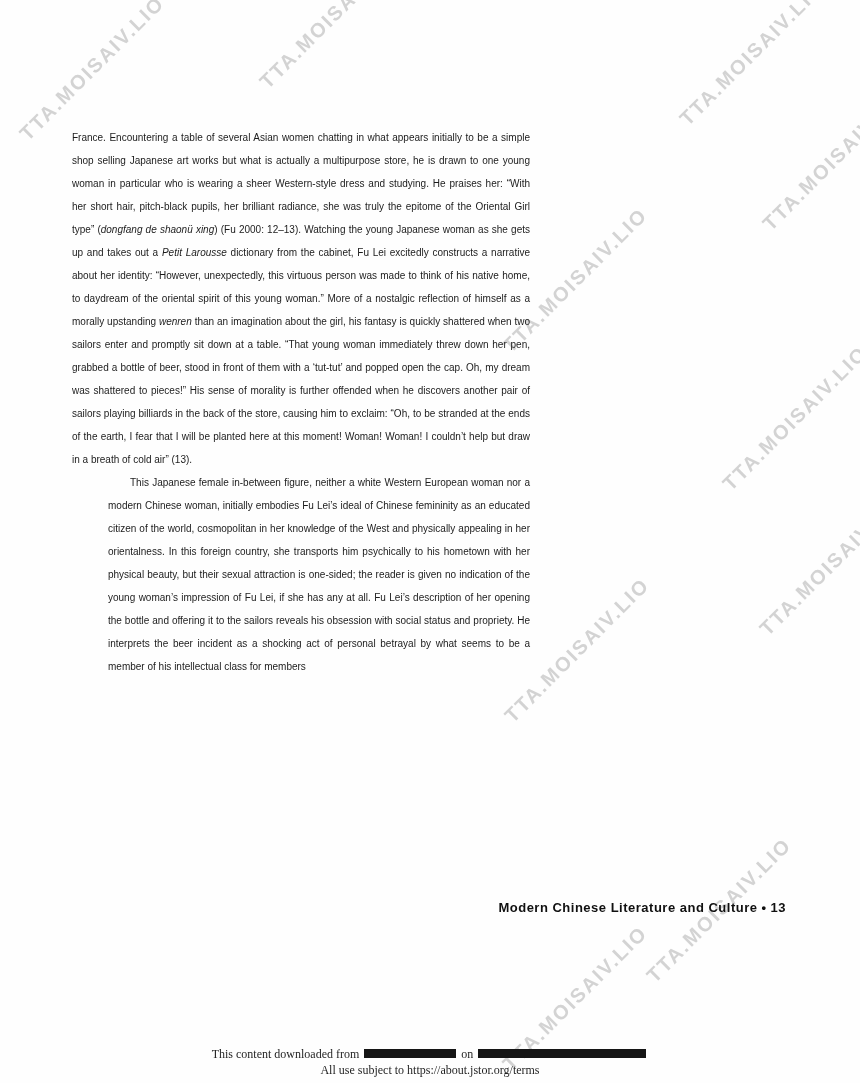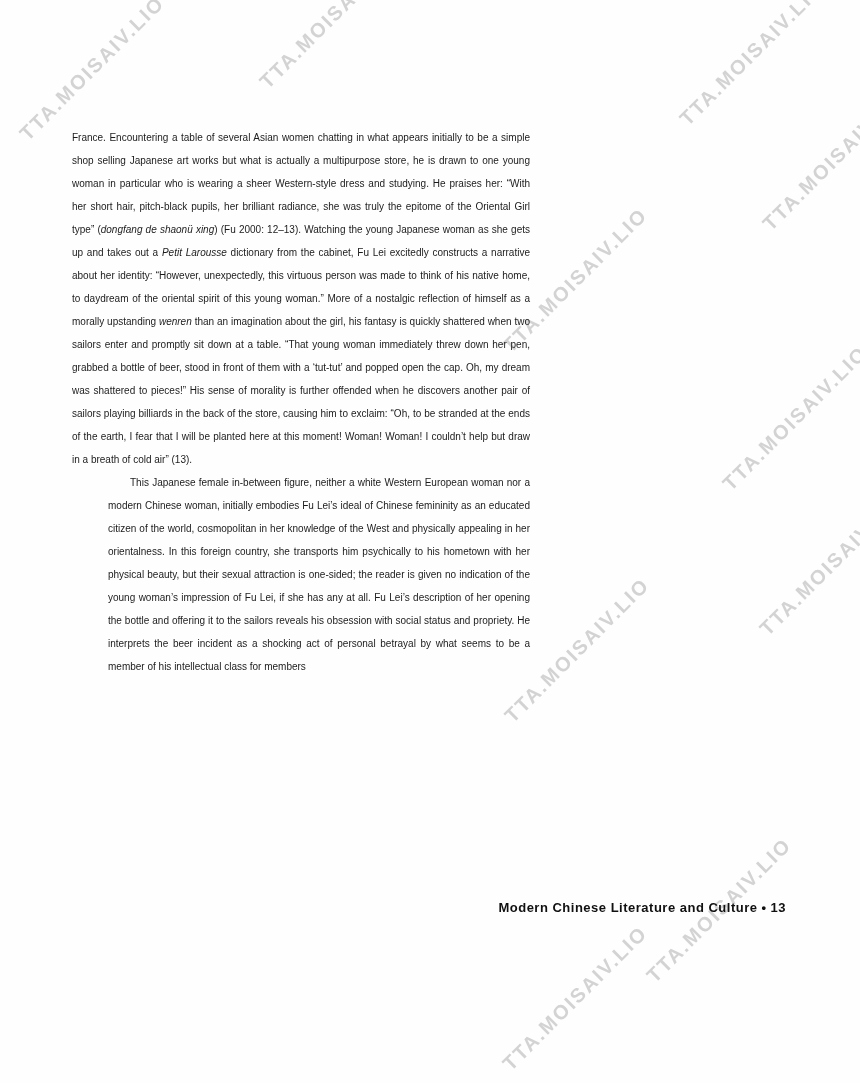--- a/index.html
+++ b/index.html
@@ -106,14 +106,23 @@
 
   <main class="body-text">
       <p><span>France. Encountering a table of several Asian women chatting in what appears initially to be a simple shop selling Japanese art works but what is actually a multipurpose store, he is drawn to one young woman in particular who is wearing a sheer Western-style dress and studying. He praises her: “With her short hair, pitch-black pupils, her brilliant radiance, she was truly the epitome of the Oriental Girl type” (</span><em>dongfang de shaonü xing</em><span>) (Fu 2000: 12–13). Watching the young Japanese woman as she gets up and takes out a </span><em>Petit Larousse</em><span> dictionary from the cabinet, Fu Lei excitedly constructs a narrative about her identity: “However, unexpectedly, this virtuous person was made to think of his native home, to daydream of the oriental spirit of this young woman.” More of a nostalgic reflection of himself as a morally upstanding </span><em>wenren</em><span> than an imagination about the girl, his fantasy is quickly shattered when two sailors enter and promptly sit down at a table. “That young woman immediately threw down her pen, grabbed a bottle of beer, stood in front of them with a ‘tut-tut’ and popped open the cap. Oh, my dream was shattered to pieces!” His sense of morality is further offended when he discovers another pair of sailors playing billiards in the back of the store, causing him to exclaim: “Oh, to be stranded at the ends of the earth, I fear that I will be planted here at this moment! Woman! Woman! I couldn’t help but draw in a breath of cold air” (13).</span></p>
       <p class="indent"><span>This Japanese female in-between figure, neither a white Western European woman nor a modern Chinese woman, initially embodies Fu Lei’s ideal of Chinese femininity as an educated citizen of the world, cosmopolitan in her knowledge of the West and physically appealing in her orientalness. In this foreign country, she transports him psychically to his hometown with her physical beauty, but their sexual attraction is one-sided; the reader is given no indication of the young woman’s impression of Fu Lei, if she has any at all. Fu Lei’s description of her opening the bottle and offering it to the sailors reveals his obsession with social status and propriety. He interprets the beer incident as a shocking act of personal betrayal by what seems to be a member of his intellectual class for members</span></p>
     </main>
 
   <div class="running-footer">
     <span>Modern Chinese Literature and Culture</span><span class="sep">•</span><span>13</span>
   </div>
 
+  <div class="jstor-footer">
+    <div class="jstor-line1">
+      <span>This content downloaded from</span>
+      <span class="redact ip"></span>
+      <span>on</span>
+      <span class="redact date"></span>
+    </div>
+    <div class="jstor-line2">All use subject to https://about.jstor.org/terms</div>
+  </div>
 
 </div>
 
 </body></html>

